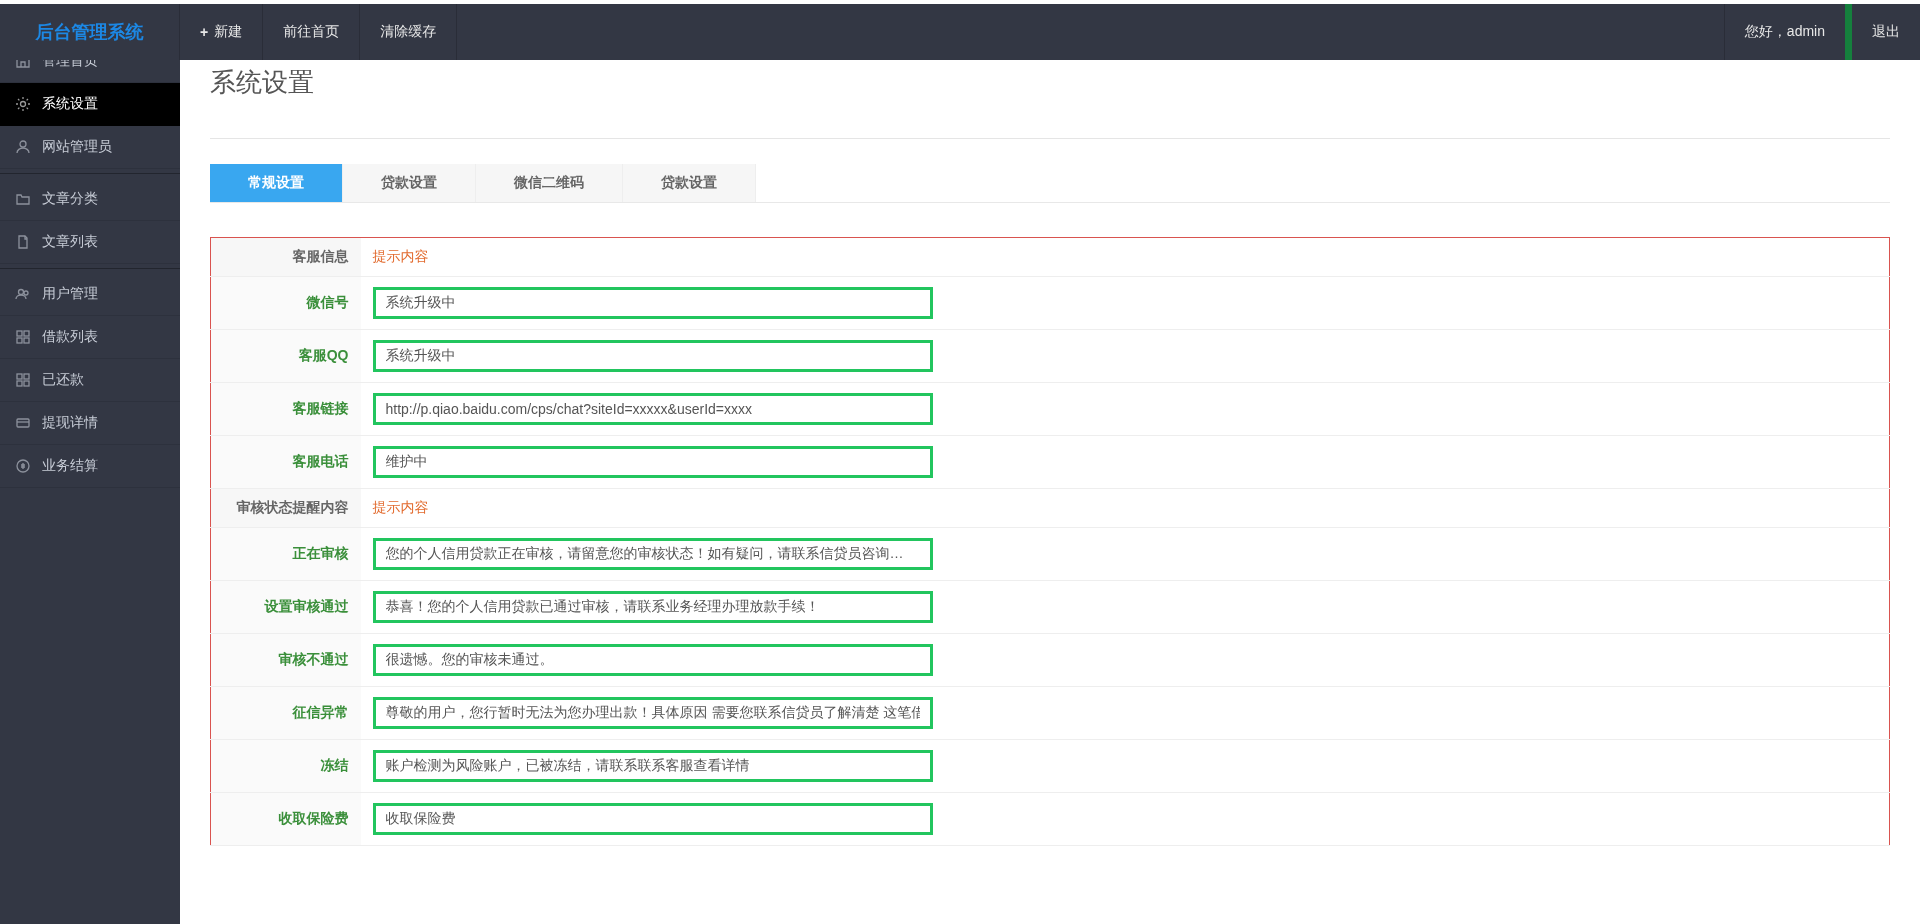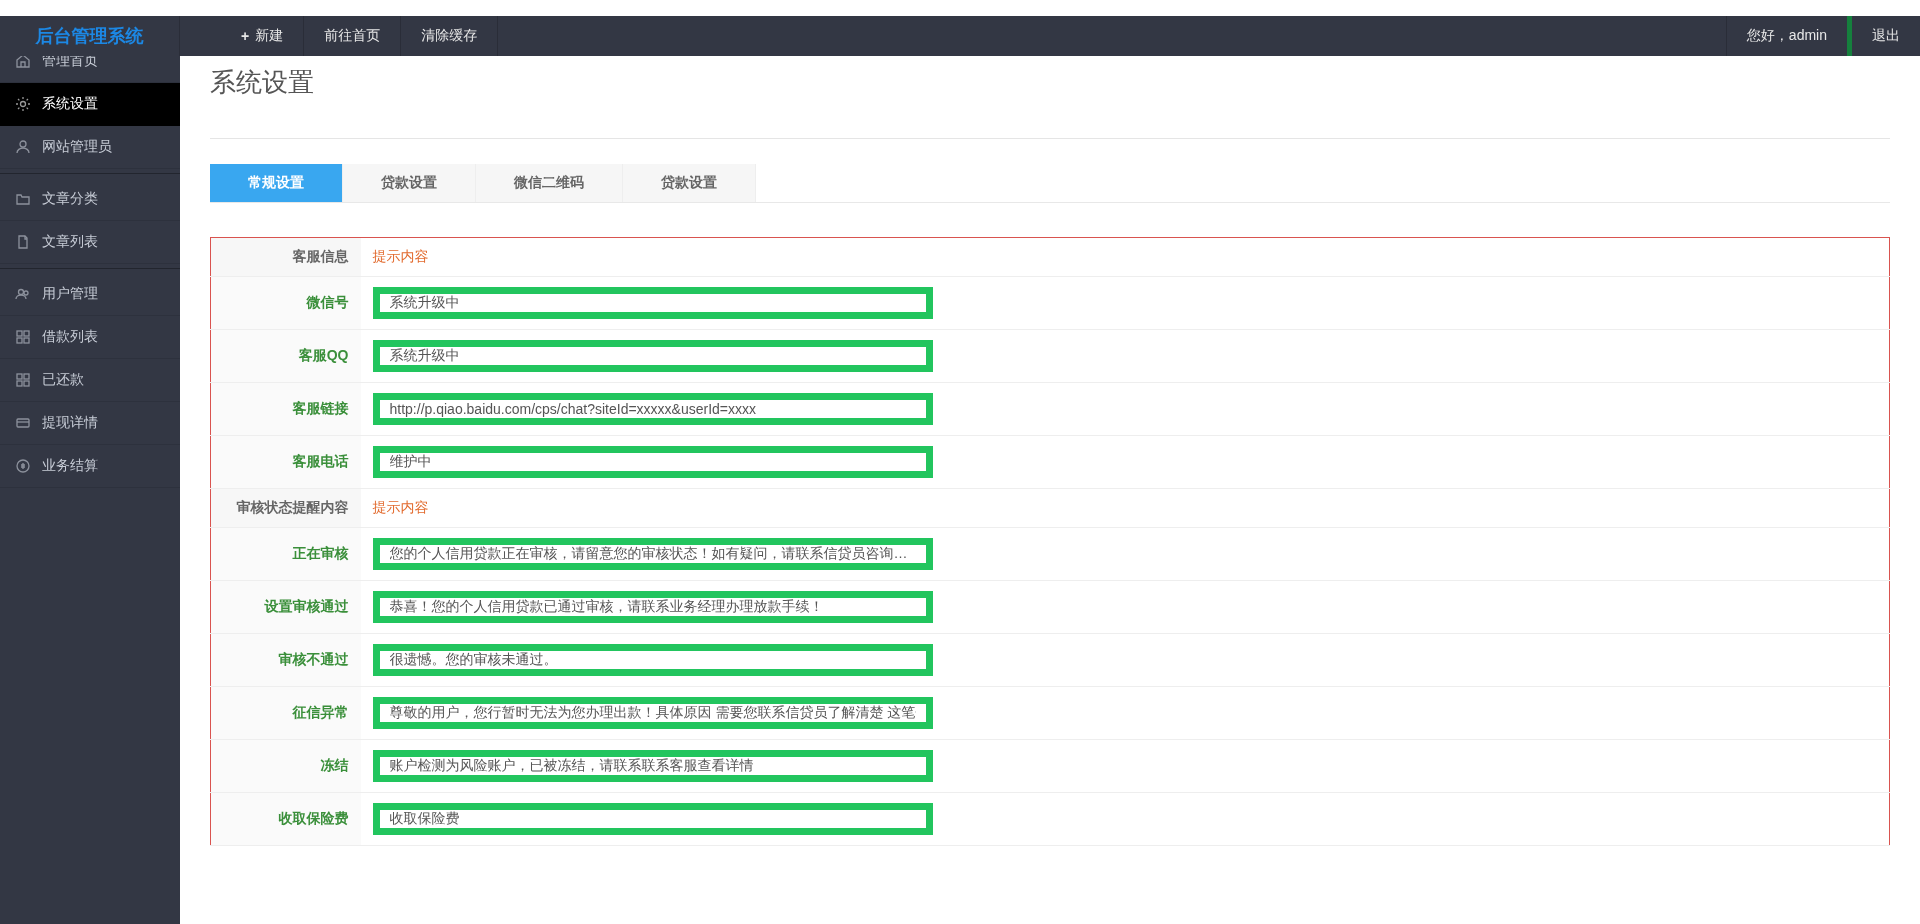--- a/index.html
+++ b/index.html
@@ -1,27 +1,26 @@
 <!DOCTYPE html>
 <html><head>
   <meta charset="utf-8">
   <style>
     * { margin: 0; padding: 0; box-sizing: border-box; }
     body { font-family: "Microsoft YaHei", Arial, sans-serif; font-size: 14px; background: #fff; color: #333; }
     
     
     .top-header {
-      height: 40px;
+      height: 56px;
       background: #333744;
       display: flex;
       align-items: stretch;
       position: fixed;
-      top: 16px; left: 0; right: 0;
+      top: 4px; left: 0; right: 0;
       z-index: 100;
-      gap: 41px;
     }
     .logo {
       width: 180px;
       background: #333744;
       color: #1c88e5;
       font-size: 18px;
       font-weight: bold;
       display: flex;
       align-items: center;
       justify-content: center;
@@ -53,21 +52,21 @@
       display: flex;
       align-items: center;
       border-left: 1px solid #2a2d38;
       height: 100%;
     }
     .logout-btn {
       color: #e8e8e8;
       padding: 0 20px;
       display: flex;
       align-items: center;
-      border-left: 5px solid #15803d;
+      border-left: 7px solid #15803d;
       height: 100%;
       cursor: pointer;
     }
     
     
     .sidebar {
       position: fixed;
       top: 40px;
       left: 0;
       bottom: 0;
@@ -168,21 +167,21 @@
       color: #666;
       font-weight: bold;
     }
     .hint-cell {
       color: #e26a2d;
     }
     .form-input {
       width: 560px;
       height: 32px;
       padding: 4px 10px;
-      border: 7px solid #22c55e;
+      border: 3px solid #22c55e;
       font-size: 14px;
       color: #555;
       font-family: inherit;
     }
     
     svg { display: block; }
   </style>
 </head>
 <body>
 

